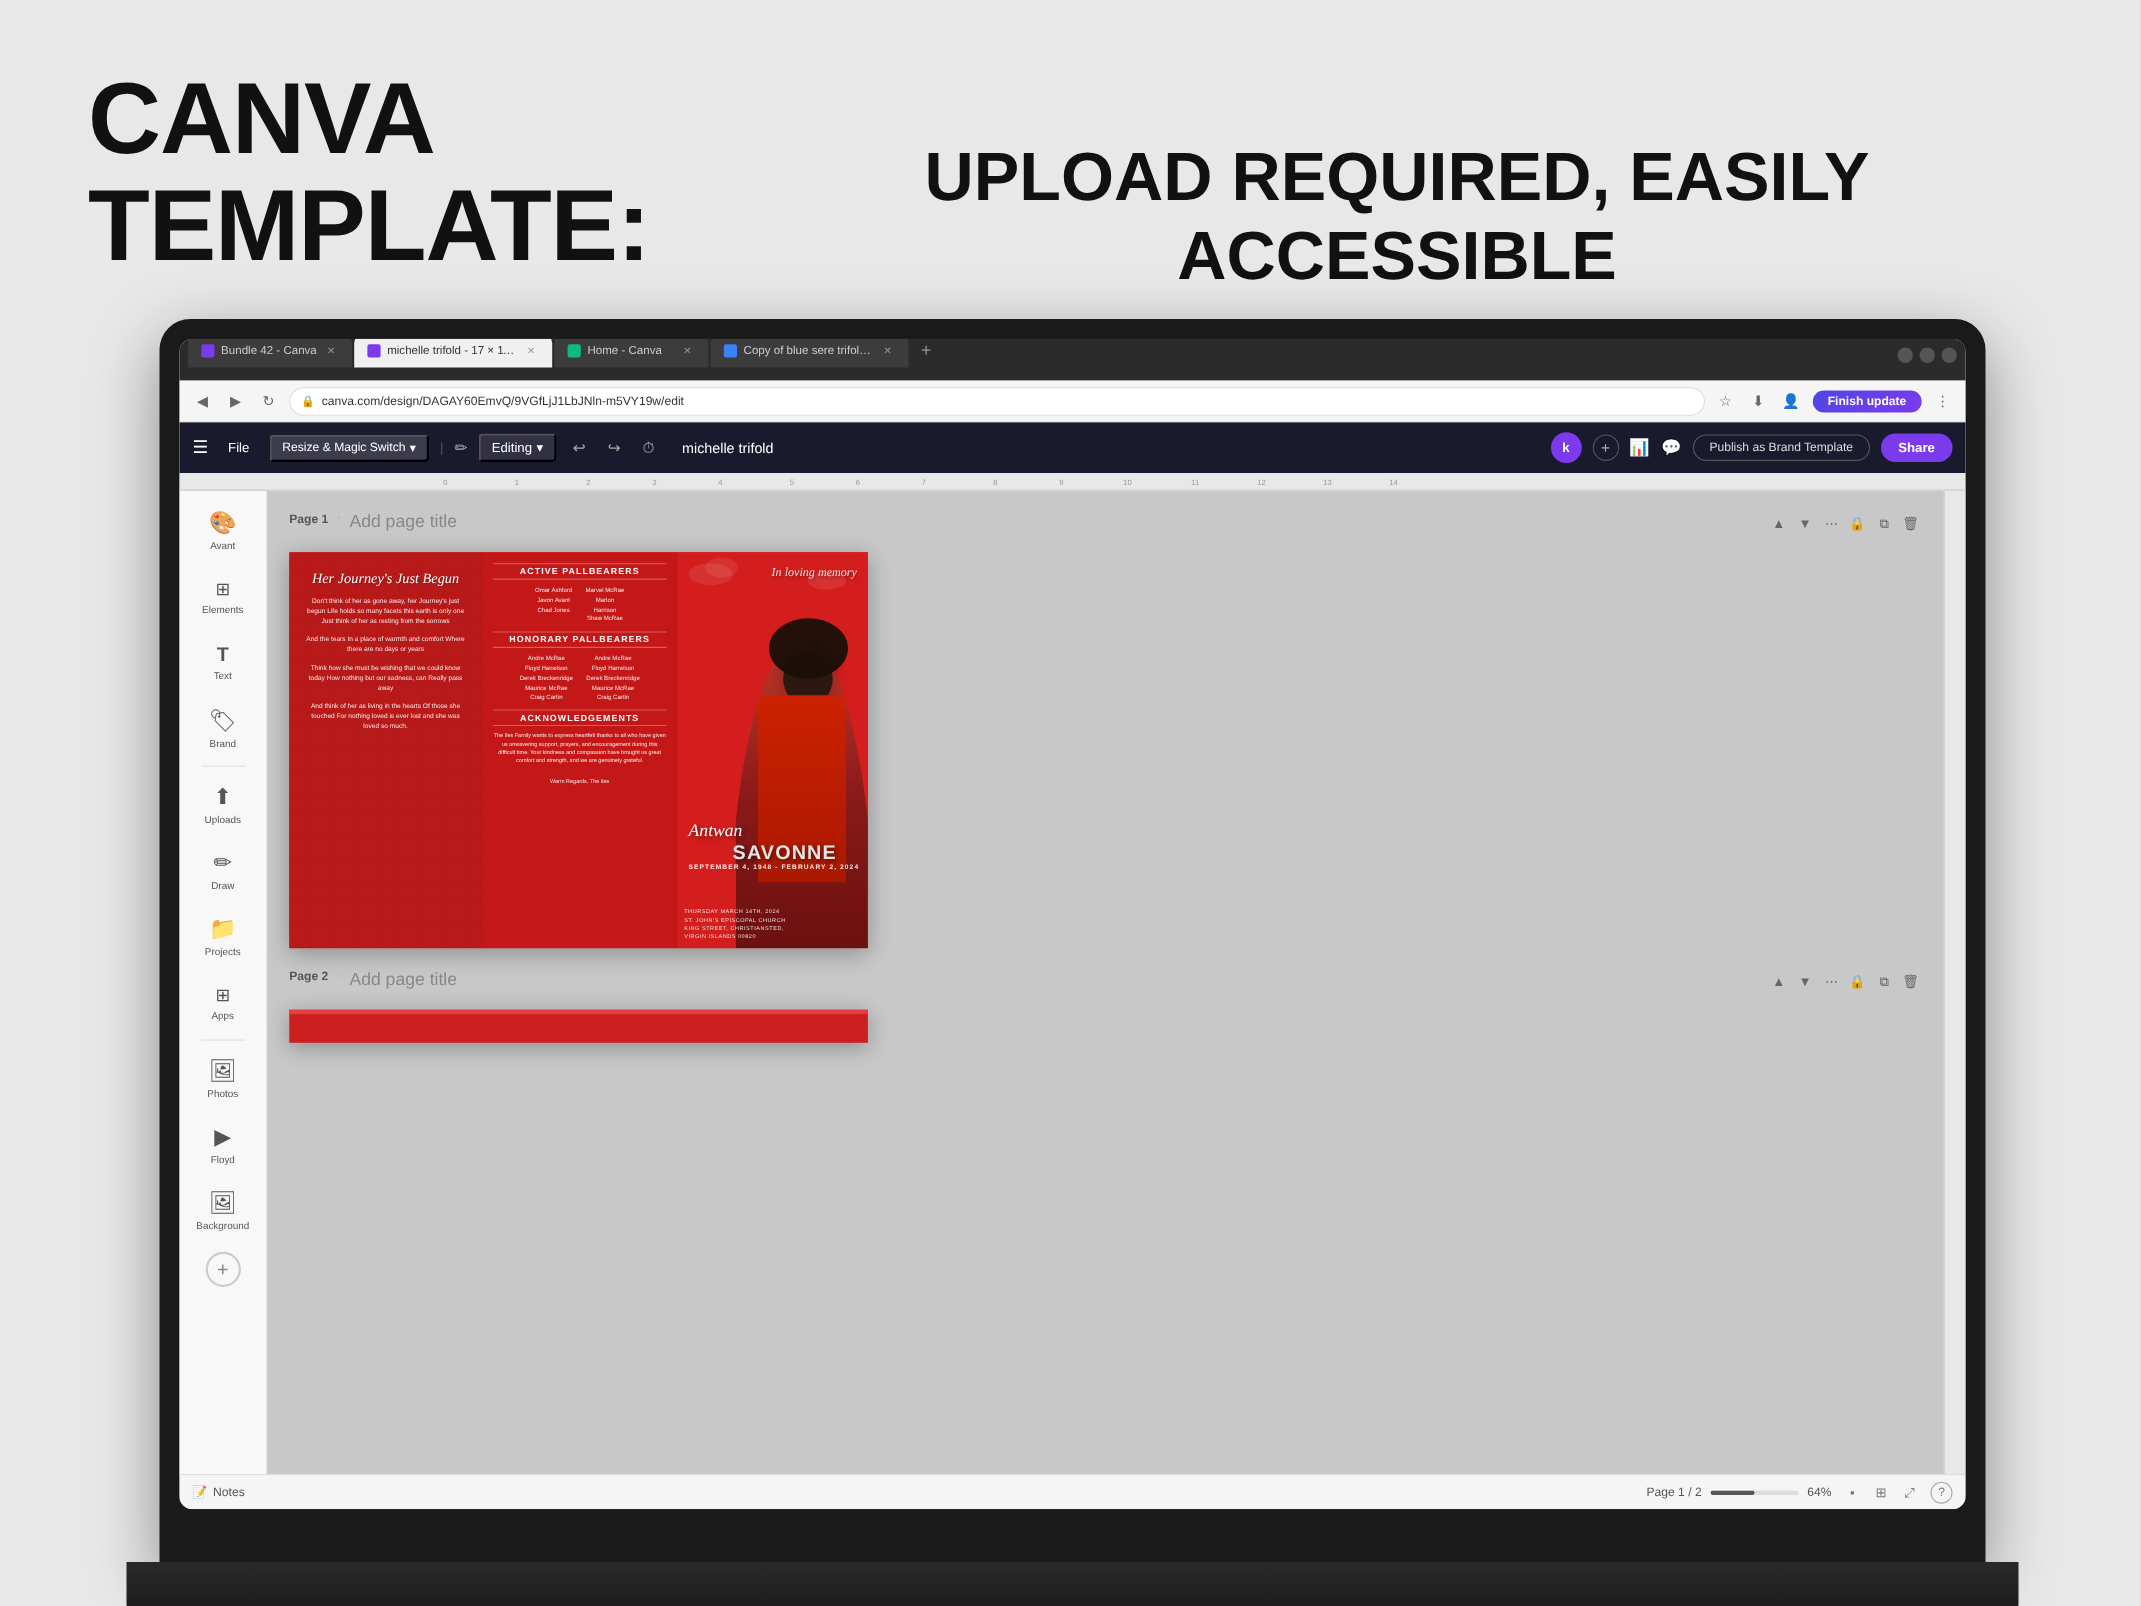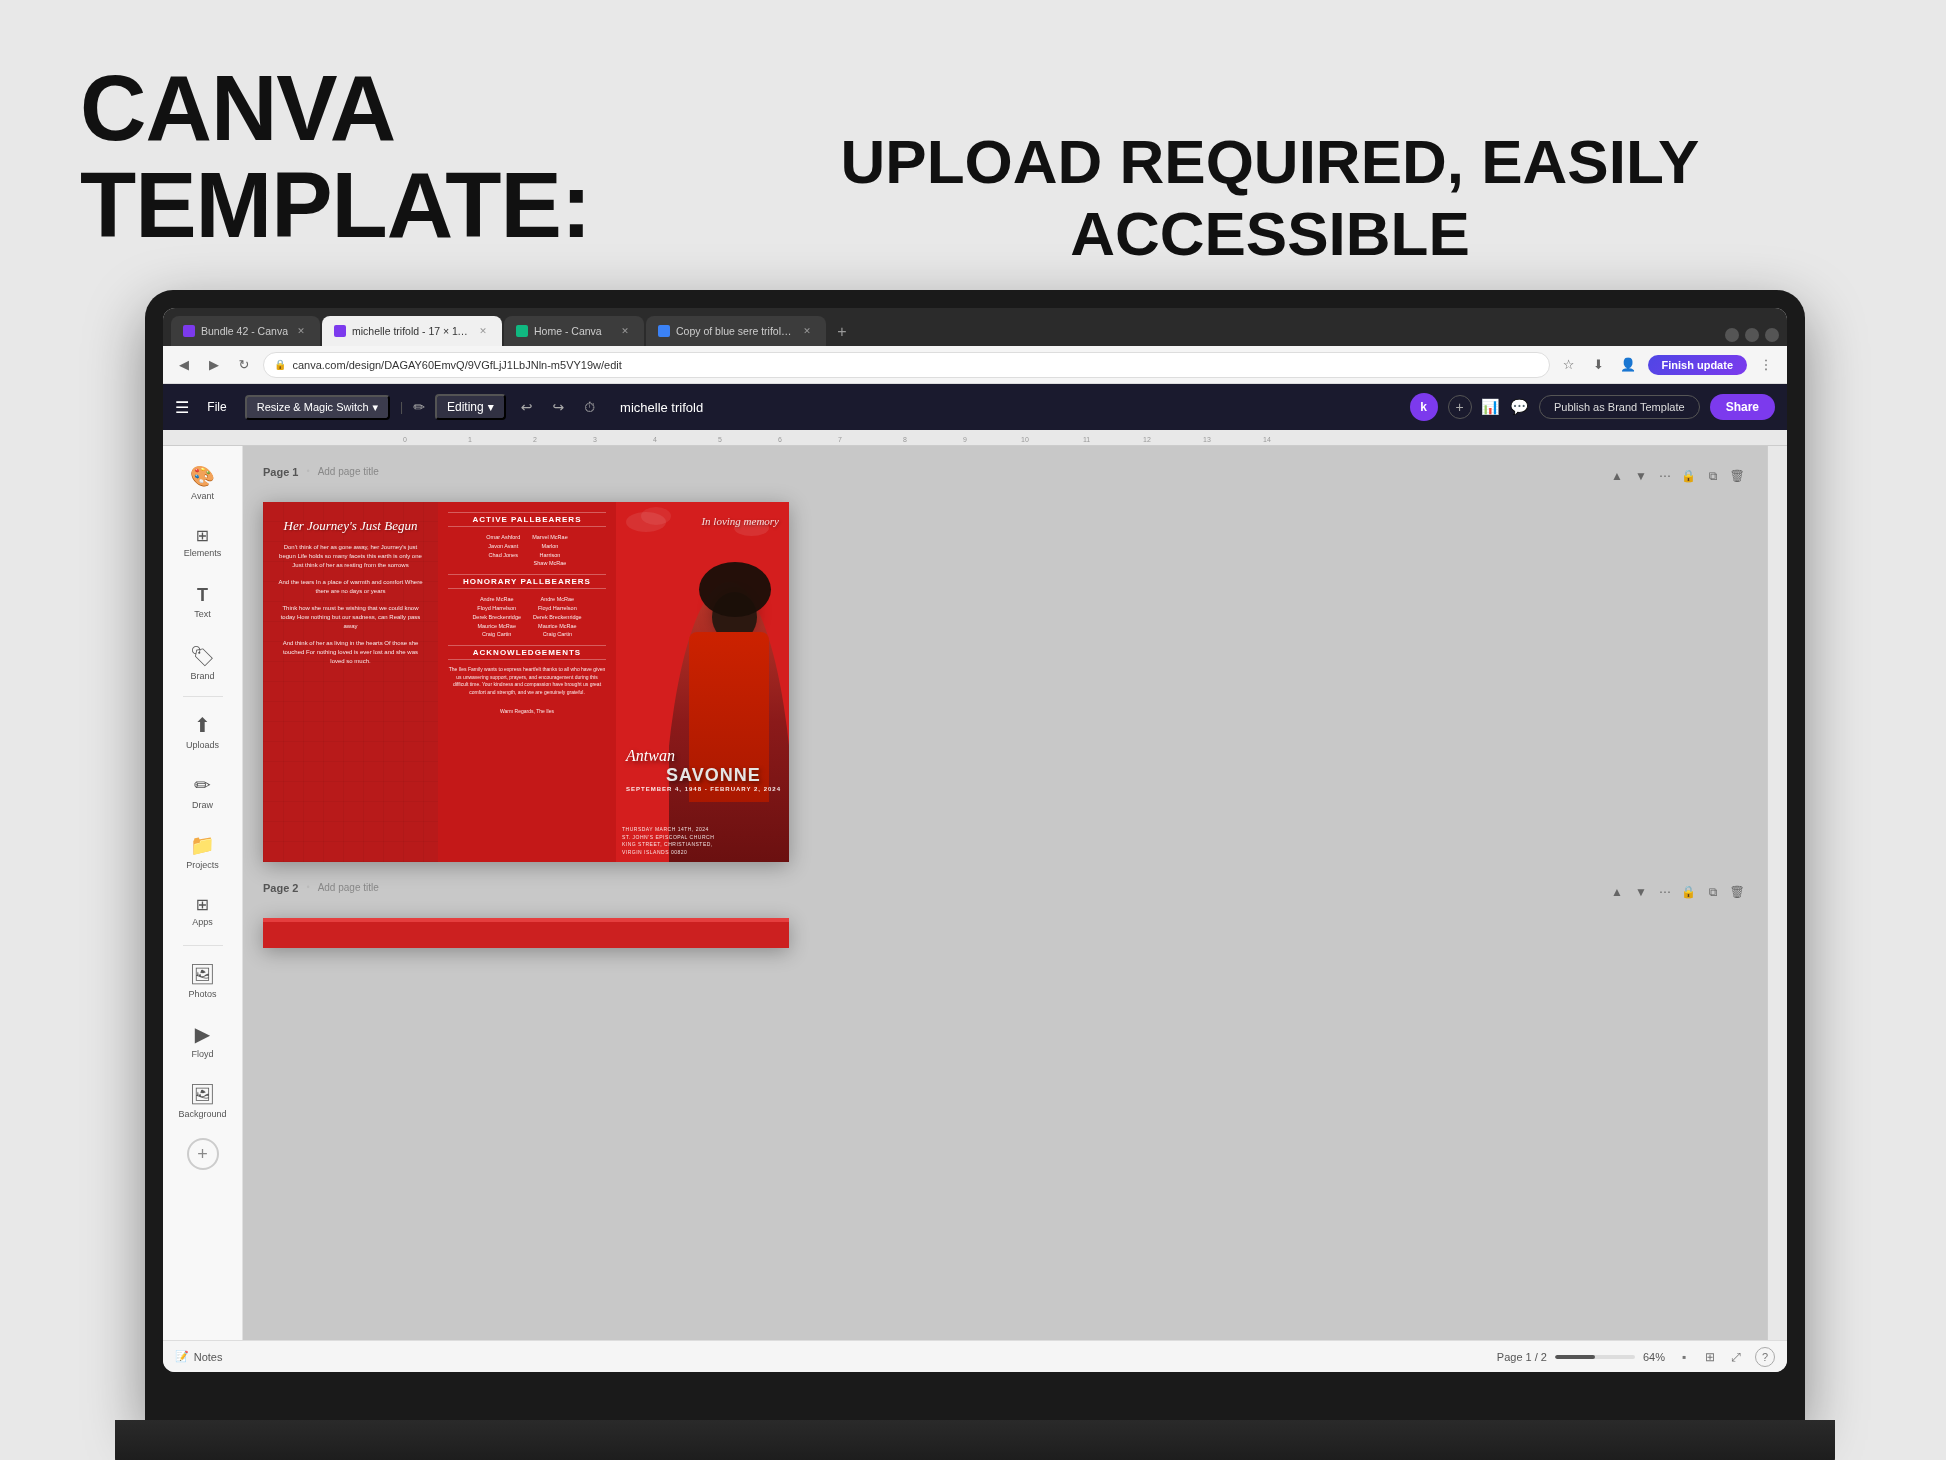--- a/index.html
+++ b/index.html
@@ -73,21 +73,21 @@
       flex-direction: column;
       overflow: hidden;
     }
 
     
     .tab-bar {
       height: 38px;
       background: #2b2b2b;
       display: flex;
       align-items: flex-end;
-      padding: 0 8px;
+      padding: 12px 8px;
       gap: 2px;
       flex-shrink: 0;
     }
     .browser-tab {
       height: 30px;
       background: #3c3c3c;
       border-radius: 8px 8px 0 0;
       display: flex;
       align-items: center;
       padding: 0 12px;
@@ -445,21 +445,21 @@
       gap: 8px;
       font-size: 11px;
       color: #555;
       margin-bottom: 4px;
     }
     .page-label {
       font-weight: 600;
     }
     .add-page-title {
       color: #888;
-      font-size: 10px;
+      font-size: 16px;
     }
 
     
     .design-page {
       width: 526px;
       height: 360px;
       background: #cc1a1a;
       position: relative;
       overflow: hidden;
       box-shadow: 0 4px 20px rgba(0,0,0,0.3);

